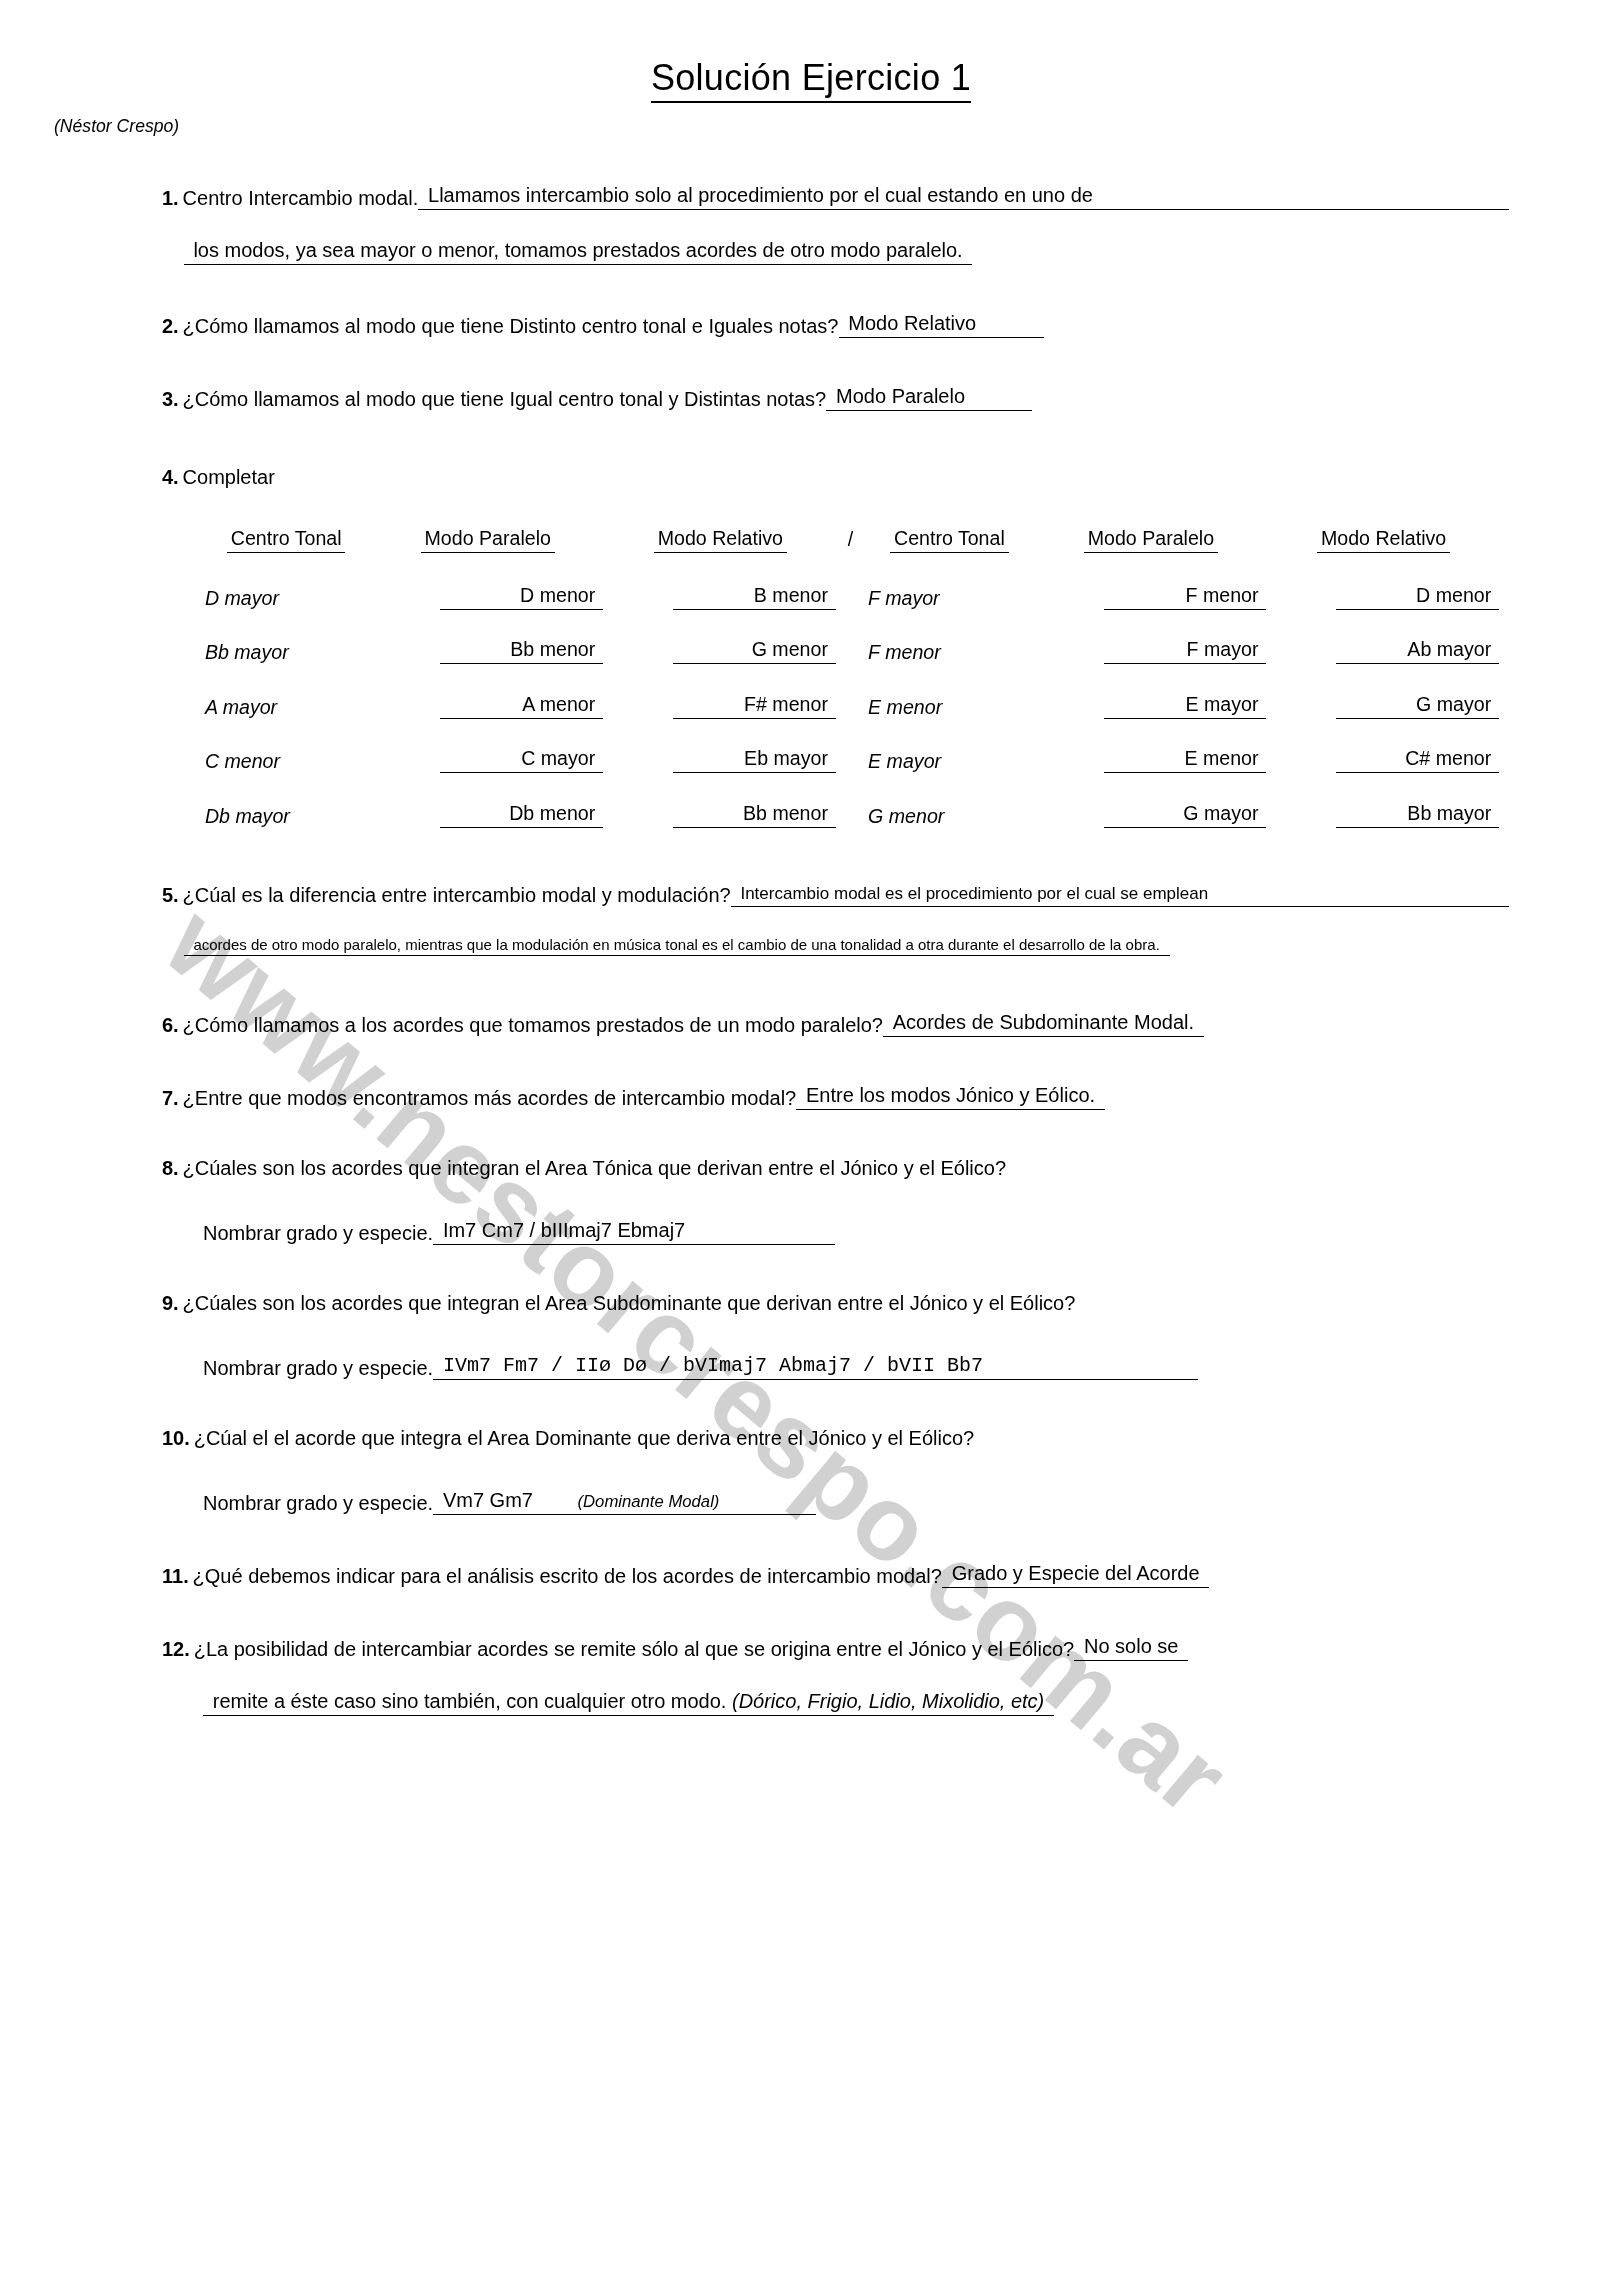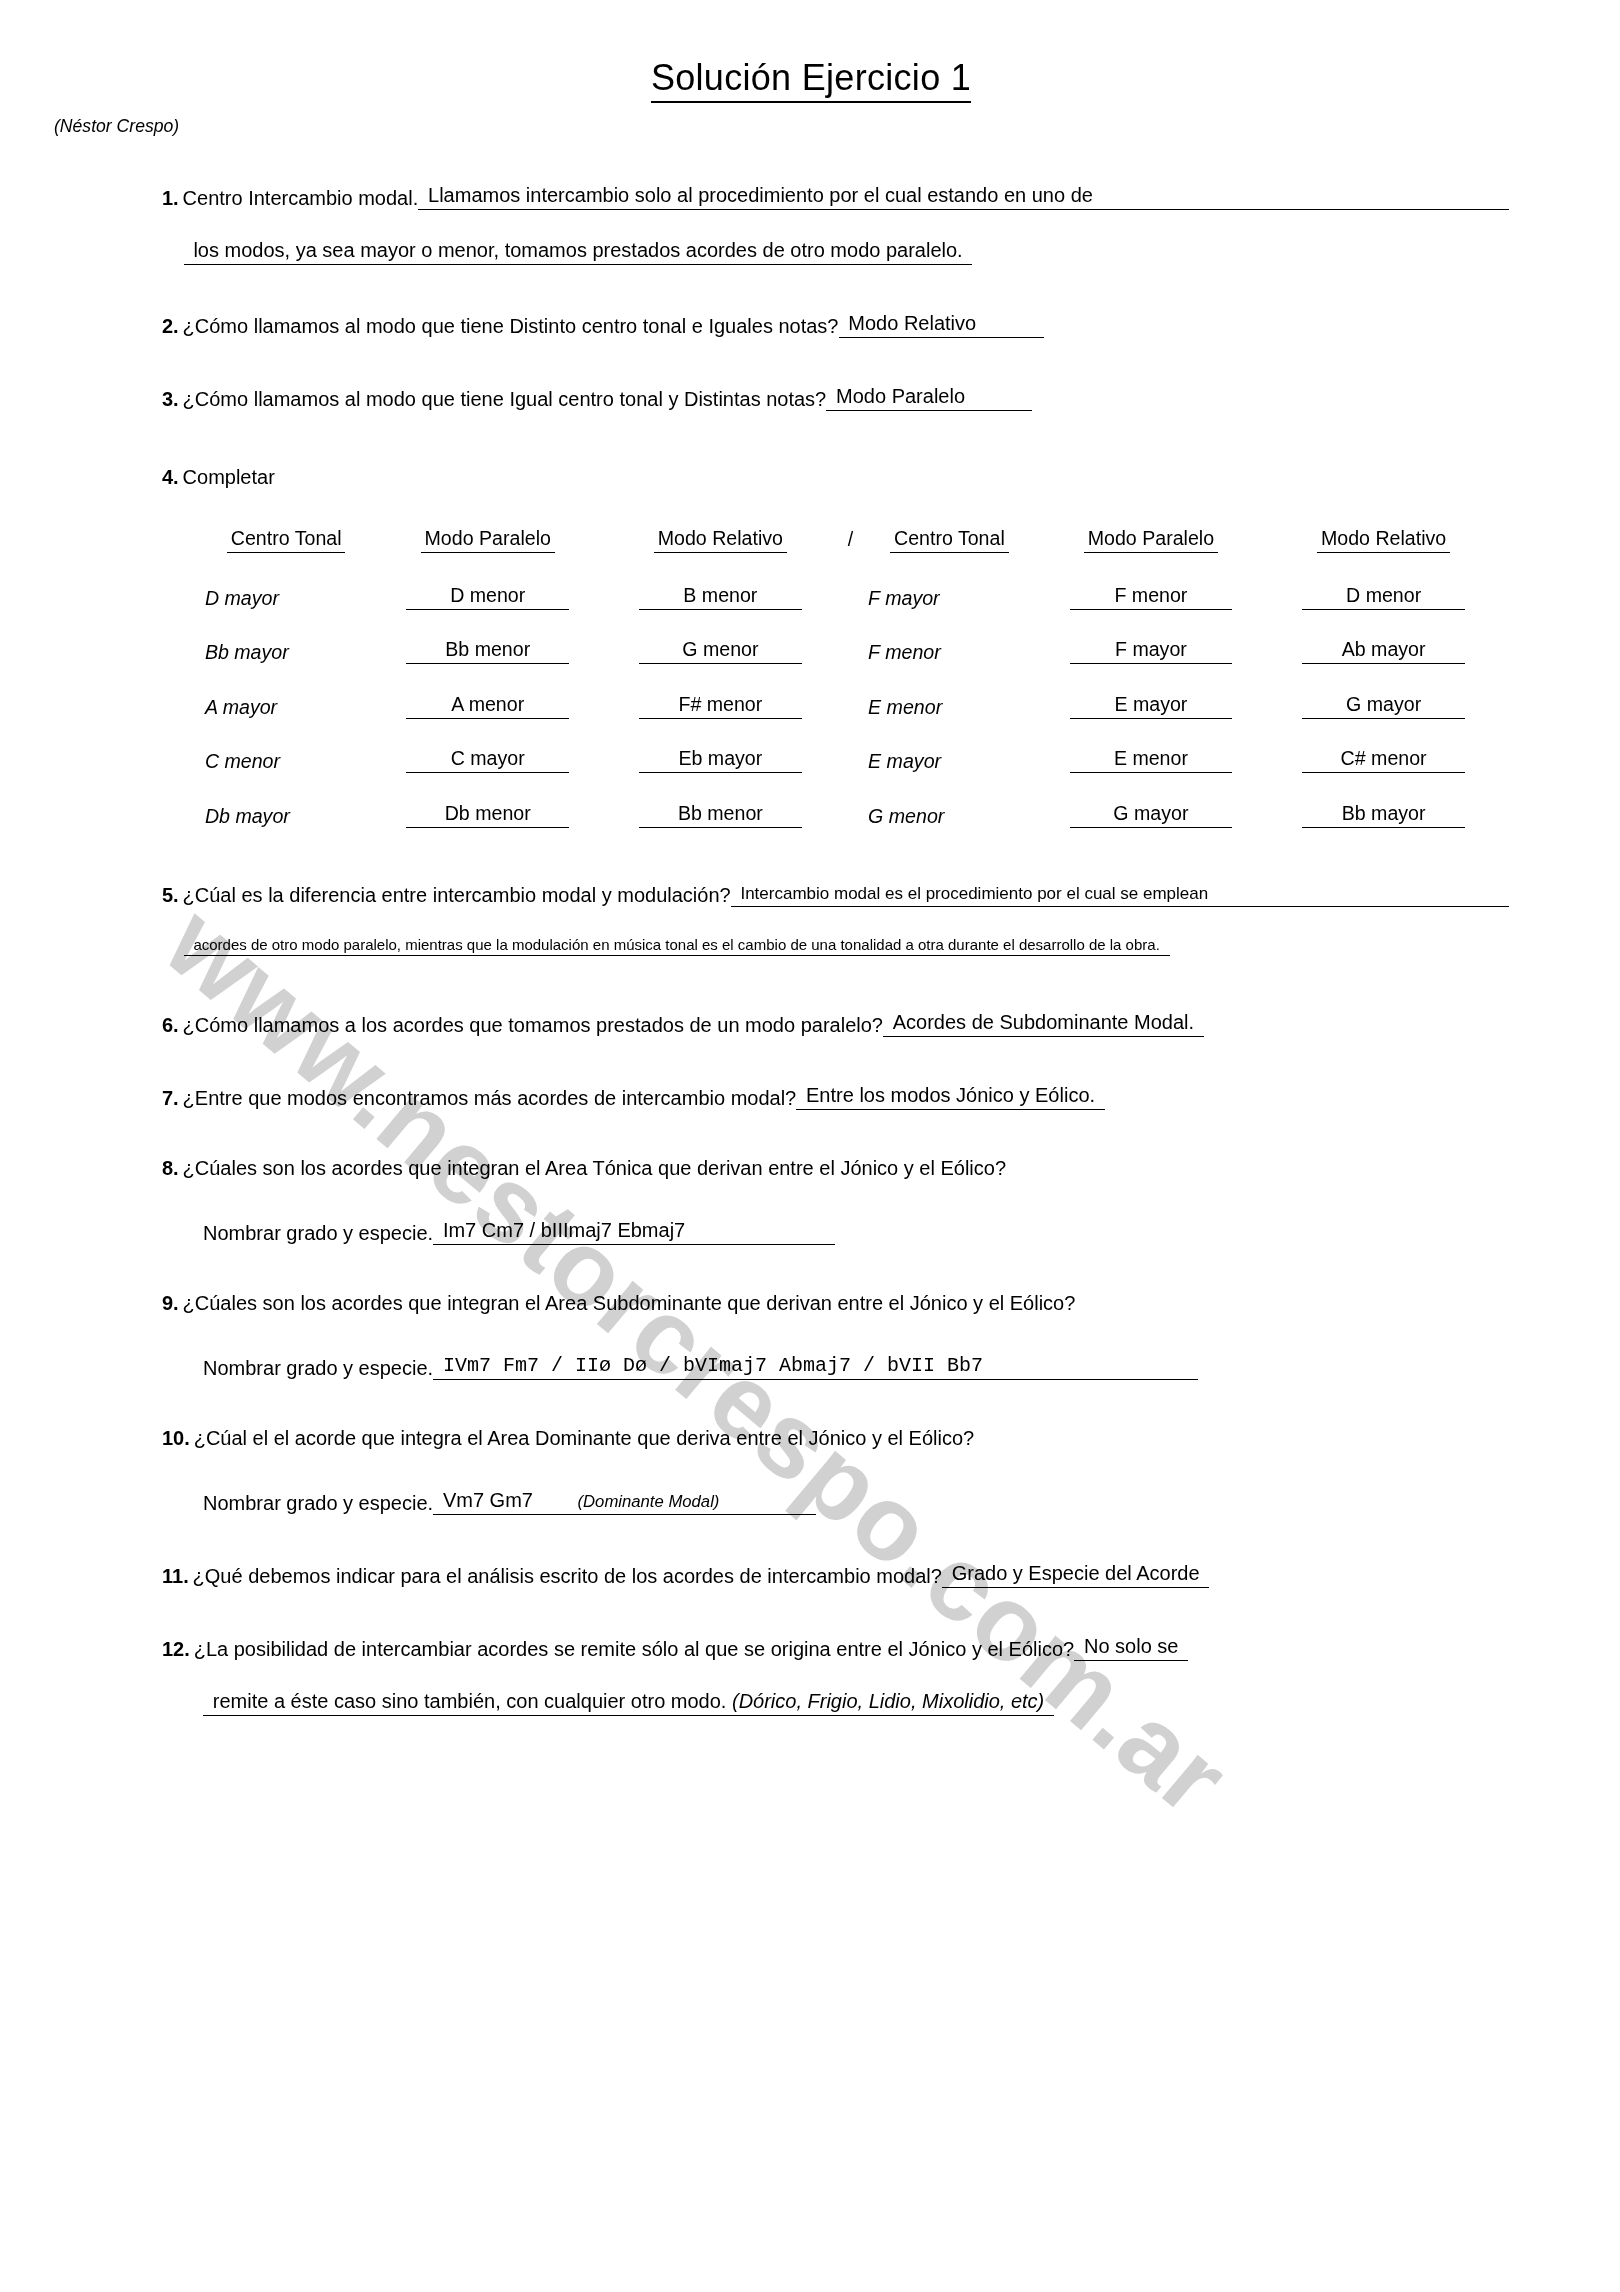--- a/index.html
+++ b/index.html
@@ -113,21 +113,21 @@
     text-align: center;
     padding-bottom: 3.9px;
   }
   .tbl th .hdr {
     border-bottom: 1.5px solid #000;
     padding: 0 3.9px 2px 3.9px;
     display: inline-block;
   }
   .tbl td {
     padding-top: 27.4px;
-    text-align: center;
+    text-align: right;
     vertical-align: bottom;
   }
   .tbl td.left {
     text-align: left;
     font-style: italic;
     font-size: 19.6px;
     padding-left: 3.9px;
   }
   .tbl td .fill {
     display: inline-block;

